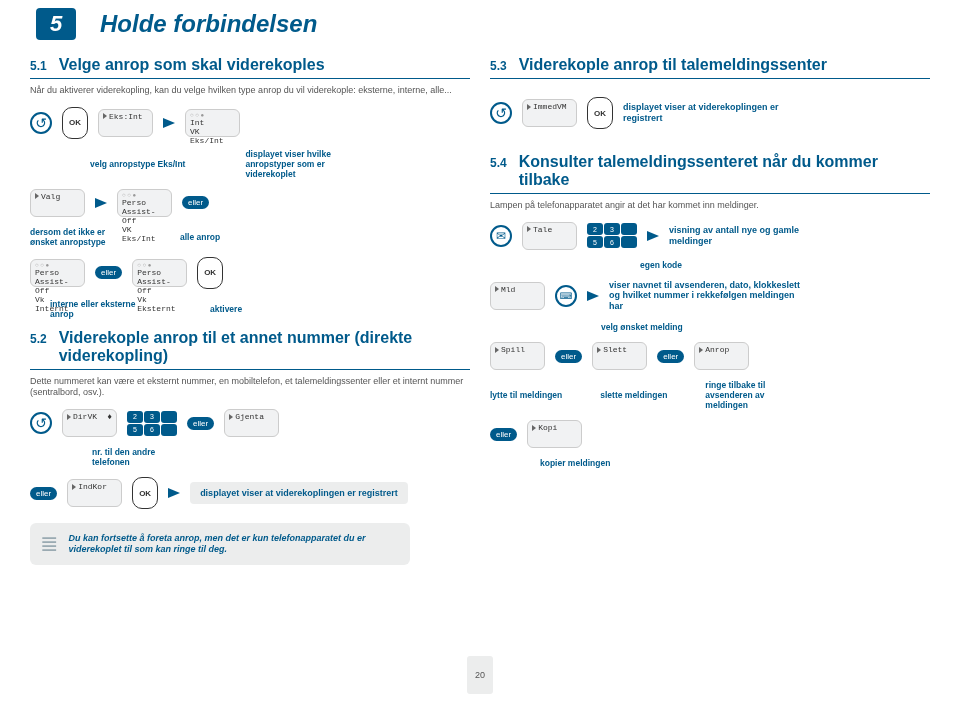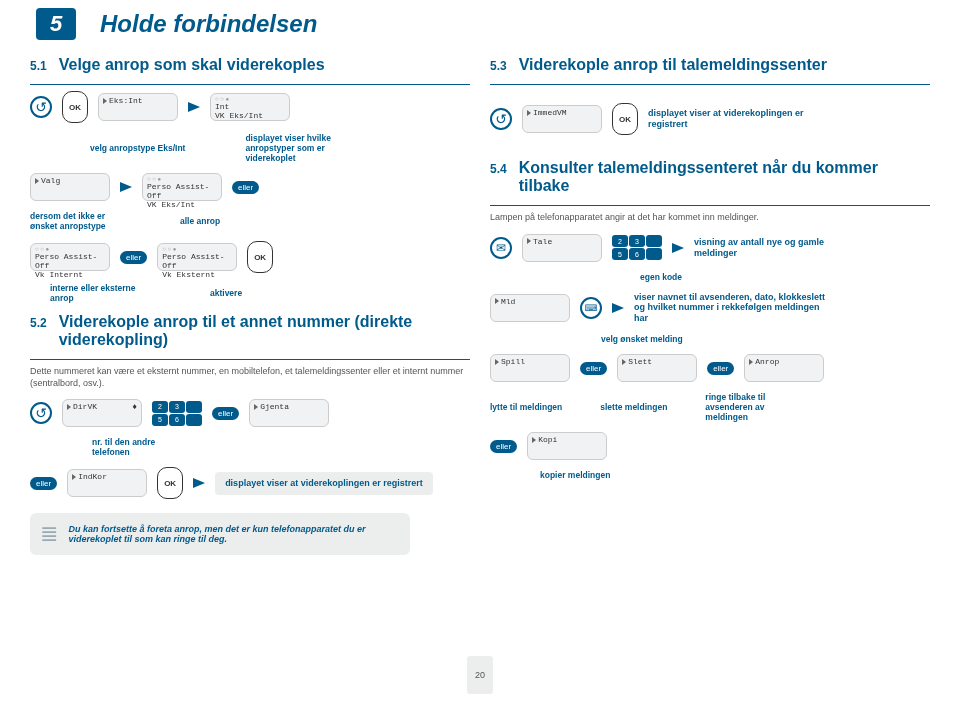--- a/index.html
+++ b/index.html
@@ -43,21 +43,21 @@
     padding: 0 30px;
   }
   .col {
     flex: 1;
   }
   .section-head {
     display: flex;
     align-items: baseline;
     gap: 12px;
     border-bottom: 1px solid #005a8b;
-    padding-bottom: 10px;
+    padding-bottom: 4px;
     margin-bottom: 6px;
   }
   .section-num {
     color: #005a8b;
     font-weight: bold;
     font-size: 12px;
   }
   .section-title {
     color: #005a8b;
     font-weight: bold;
@@ -76,21 +76,21 @@
     margin-bottom: 10px;
     flex-wrap: wrap;
   }
   .blue {
     color: #005a8b;
     font-weight: bold;
     font-size: 9px;
     line-height: 1.2;
   }
   .display-box {
-    width: 80px;
+    width: 55px;
     height: 28px;
     background: #f1f2f3;
     border: 1px solid #ccc;
     border-radius: 6px;
     position: relative;
     font-size: 8px;
     color: #666;
     padding: 2px 4px;
     display: flex;
     flex-direction: column;
@@ -219,20 +219,21 @@
 </div>
 
 <div class="columns">
 
   <div class="col">
 
     <div class="section-head">
       <span class="section-num">5.1</span>
       <span class="section-title">Velge anrop som skal viderekoples</span>
     </div>
+    <div class="para">Når du aktiverer viderekopling, kan du velge hvilken type anrop du vil viderekople: eksterne, interne, alle...</div>
 
     <div class="row">
       <div class="circle-icon refresh"></div>
       <div class="ok-btn">OK</div>
       <div class="display-box">
         <div class="txt">
             <span class="tri-l"></span>
             <span>Eks:Int</span>
           </div>
       </div>

